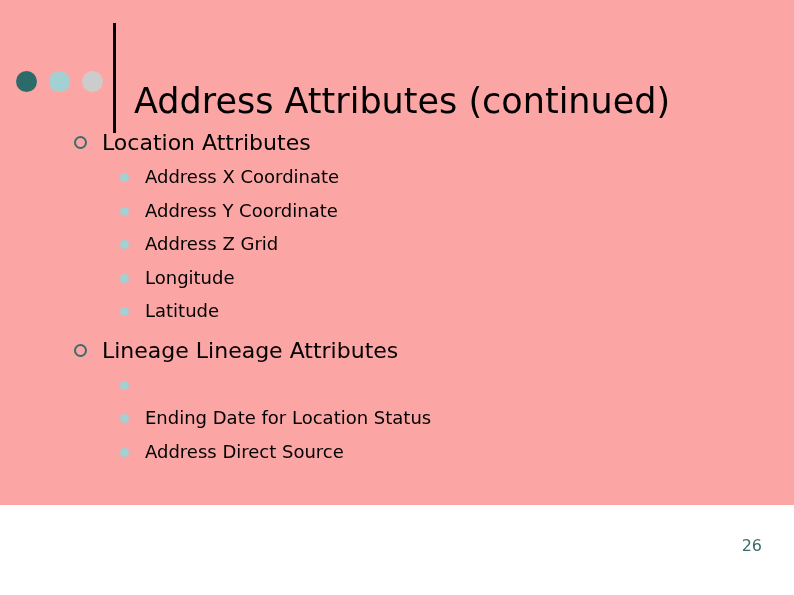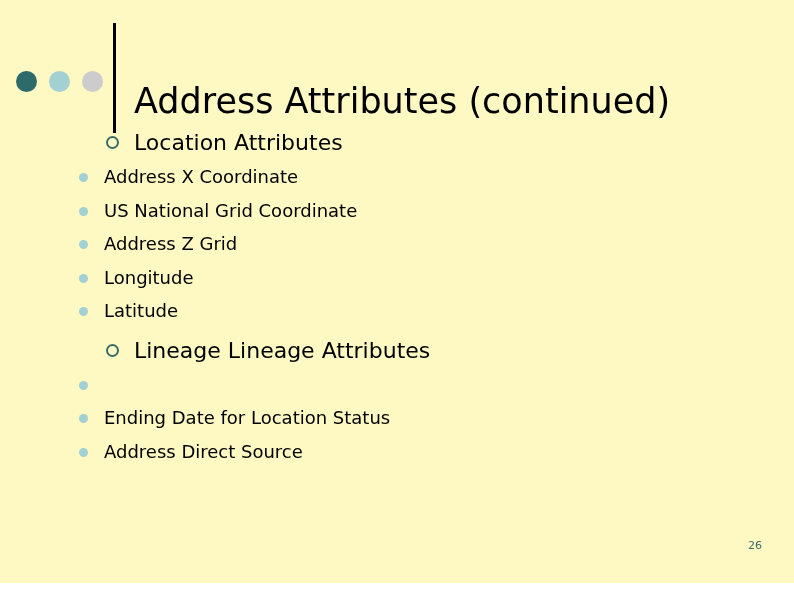--- a/index.html
+++ b/index.html
@@ -9,22 +9,22 @@
   body {
     width: 794px;
     height: 595px;
     background: #ffffff;
     font-family: "DejaVu Sans", sans-serif;
     overflow: hidden;
   }
   #slide {
     position: relative;
     width: 794px;
-    height: 583px;
-    background: #fef9c3;
+    height: 505px;
+    background: #fca5a5;
   }
 
   
   .deco-dots {
     position: absolute;
     top: 71px;
     left: 16px;
     width: 90px;
     height: 22px;
   }
@@ -70,21 +70,21 @@
     top: 128px;
     width: 794px;
   }
 
   .lvl1-group { position: relative; }
 
   .lvl1-item {
     position: relative;
     display: flex;
     align-items: flex-start;
-    padding-left: 106px;
+    padding-left: 74px;
     height: 36px;
   }
   .lvl1-bullet {
     flex: 0 0 auto;
     width: 13px;
     height: 13px;
     margin-top: 8px;
     margin-right: 15px;
     border: 2px solid #3d6b6b;
     border-radius: 50%;
@@ -94,21 +94,21 @@
     font-size: 22px;
     line-height: 30px;
     color: #000000;
     white-space: nowrap;
   }
 
   .lvl2-item {
     position: relative;
     display: flex;
     align-items: flex-start;
-    padding-left: 79px;
+    padding-left: 120px;
     height: 33.5px;
   }
   .lvl2-bullet {
     flex: 0 0 auto;
     width: 9px;
     height: 9px;
     margin-top: 9px;
     margin-right: 16px;
     background: #a3d0d2;
     border-radius: 50%;
@@ -120,21 +120,21 @@
     white-space: nowrap;
   }
 
   .spacer-sm { height: 4px; }
 
   
   .page-number {
     position: absolute;
     right: 32px;
     top: 538px;
-    font-size: 11px;
+    font-size: 16px;
     line-height: 16px;
     color: #3d6b6b;
     text-align: right;
   }
 </style>
 </head>
 <body>
 
 <div id="slide">
 
@@ -155,21 +155,21 @@
         <span class="lvl1-bullet" style="border-color: rgb(61, 107, 107);"></span>
         <span class="lvl1-label">Location Attributes</span>
       </div>
 
       <div class="lvl2-item">
         <span class="lvl2-bullet" style="background: rgb(163, 208, 210);"></span>
         <span class="lvl2-label">Address X Coordinate</span>
       </div>
       <div class="lvl2-item">
         <span class="lvl2-bullet" style="background: rgb(163, 208, 210);"></span>
-        <span class="lvl2-label">US National Grid Coordinate</span>
+        <span class="lvl2-label">Address Y Coordinate</span>
       </div>
       <div class="lvl2-item">
         <span class="lvl2-bullet" style="background: rgb(163, 208, 210);"></span>
         <span class="lvl2-label">Address Z Grid</span>
       </div>
       <div class="lvl2-item">
         <span class="lvl2-bullet" style="background: rgb(163, 208, 210);"></span>
         <span class="lvl2-label">Longitude</span>
       </div>
       <div class="lvl2-item">

